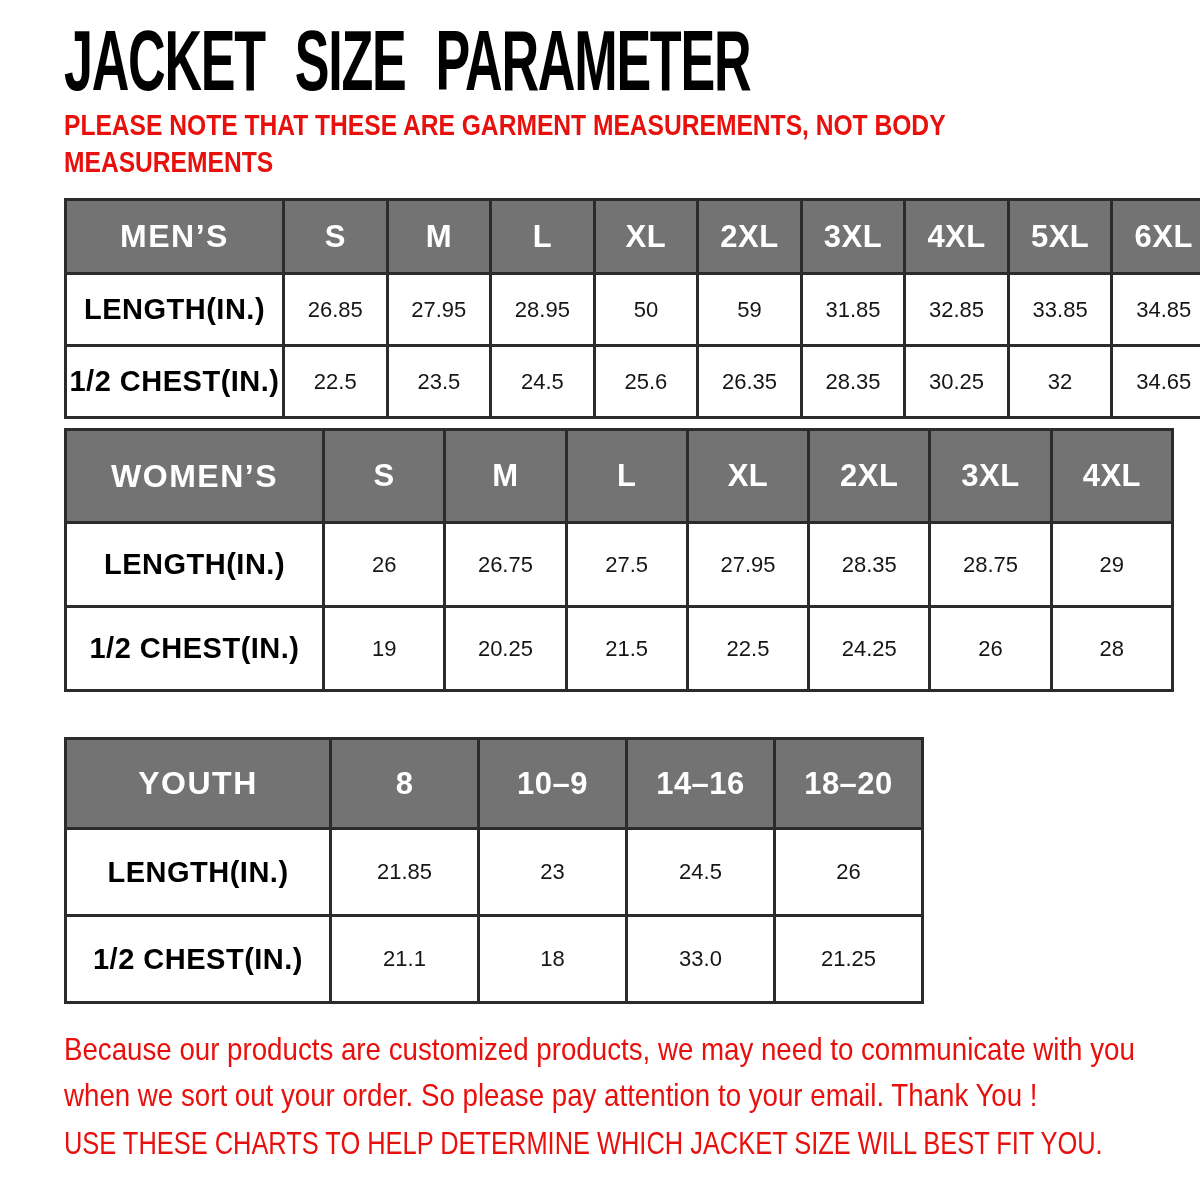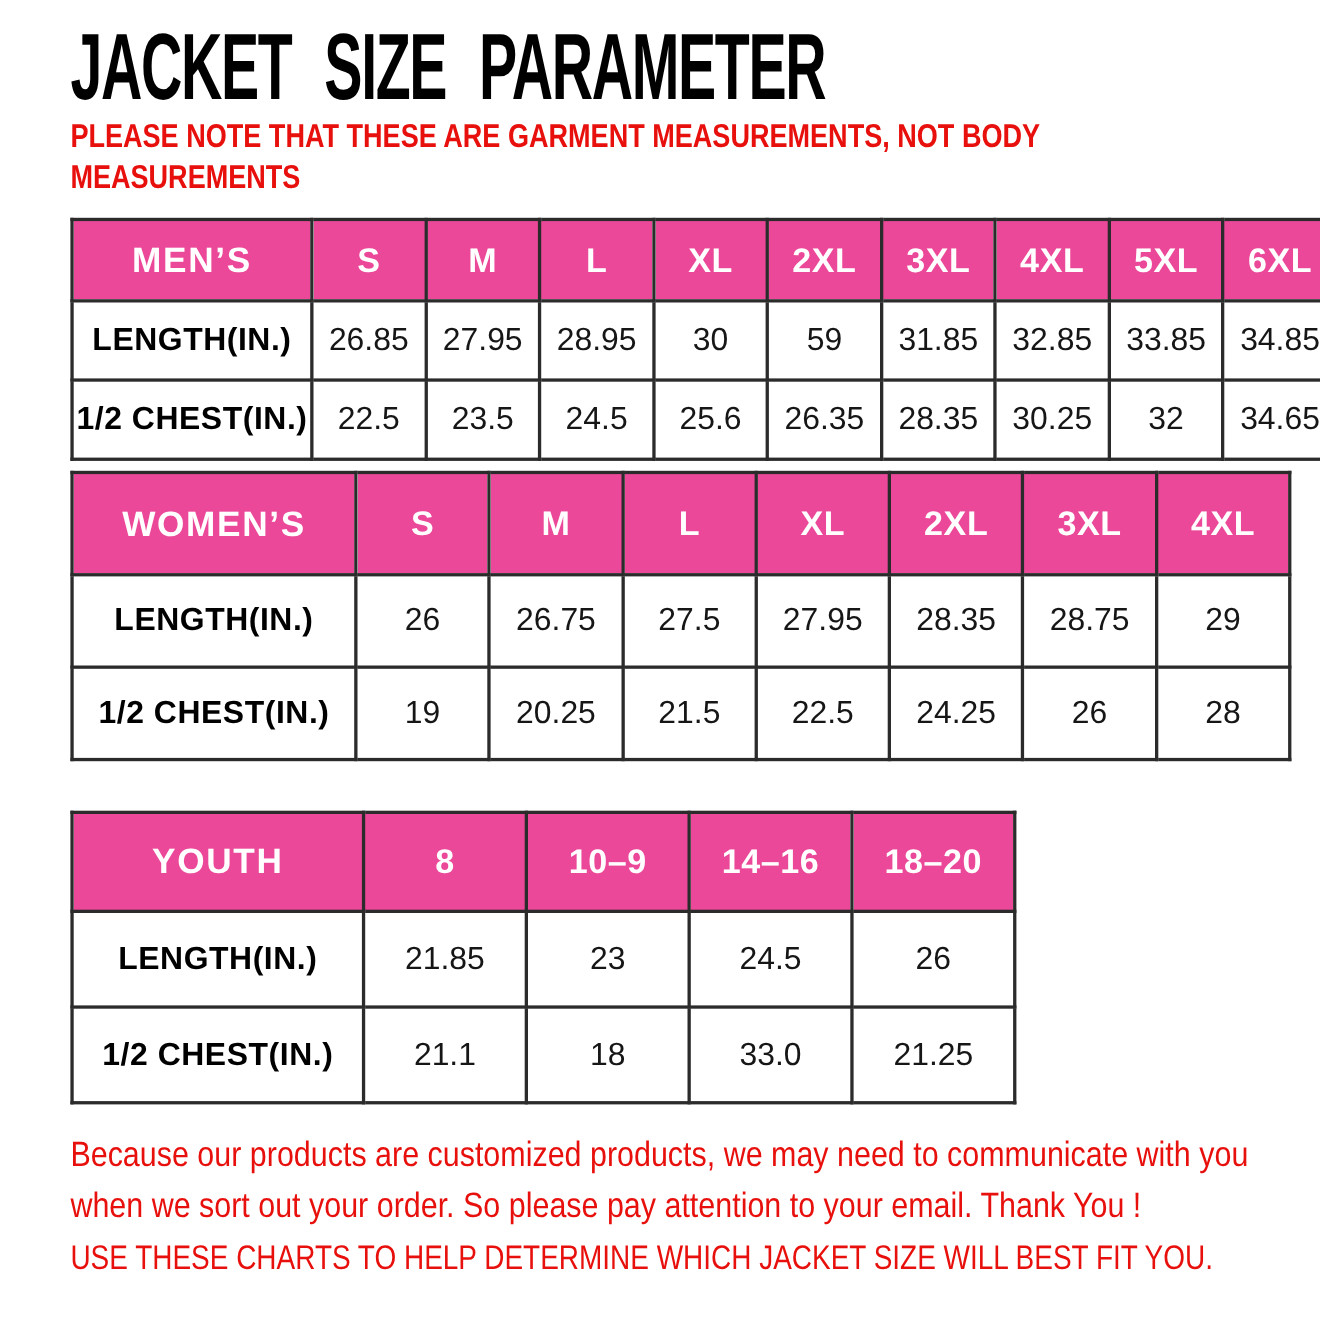--- a/index.html
+++ b/index.html
@@ -28,29 +28,29 @@
   }
 
   
   .size-table { position:absolute; border-collapse:collapse; table-layout:fixed; background:#fff; }
   .size-table th, .size-table td {
     border:3px solid #2b2b2b; padding:0;
     text-align:center; vertical-align:middle;
     overflow:hidden; white-space:nowrap;
   }
   .size-table thead th {
-    background:#ec4899; color:#ffffff;
+    background:#737373; color:#ffffff;
     font-size:31px; font-weight:bold; letter-spacing:0.5px;
   }
   .size-table thead th.group-name { font-size:32px; letter-spacing:1.5px; }
   .size-table tbody th.row-label {
     background:#ffffff; color:#000000;
     font-size:29px; font-weight:bold; letter-spacing:0.5px;
   }
-  .size-table tbody td { color:#161616; font-size:29px; font-weight:normal; }
+  .size-table tbody td { color:#161616; font-size:22px; font-weight:normal; }
 
   .mens   { left:28px; top:198px; width:1153px; }
   .mens   thead tr { height:74px; }
   .mens   tbody tr { height:72px; }
   .mens   th.group-name { width:215px; }
 
   .womens { left:28px; top:428px; width:1110px; }
   .womens thead tr { height:93px; }
   .womens tbody tr { height:84px; }
   .womens th.group-name { width:255px; }
@@ -100,21 +100,21 @@
           <th>5XL</th>
           <th>6XL</th>
         </tr>
       </thead>
       <tbody>
         <tr>
           <th class="row-label">LENGTH(IN.)</th>
           <td>26.85</td>
           <td>27.95</td>
           <td>28.95</td>
-          <td>30</td>
+          <td>50</td>
           <td>59</td>
           <td>31.85</td>
           <td>32.85</td>
           <td>33.85</td>
           <td>34.85</td>
         </tr>
         <tr>
           <th class="row-label">1/2 CHEST(IN.)</th>
           <td>22.5</td>
           <td>23.5</td>

